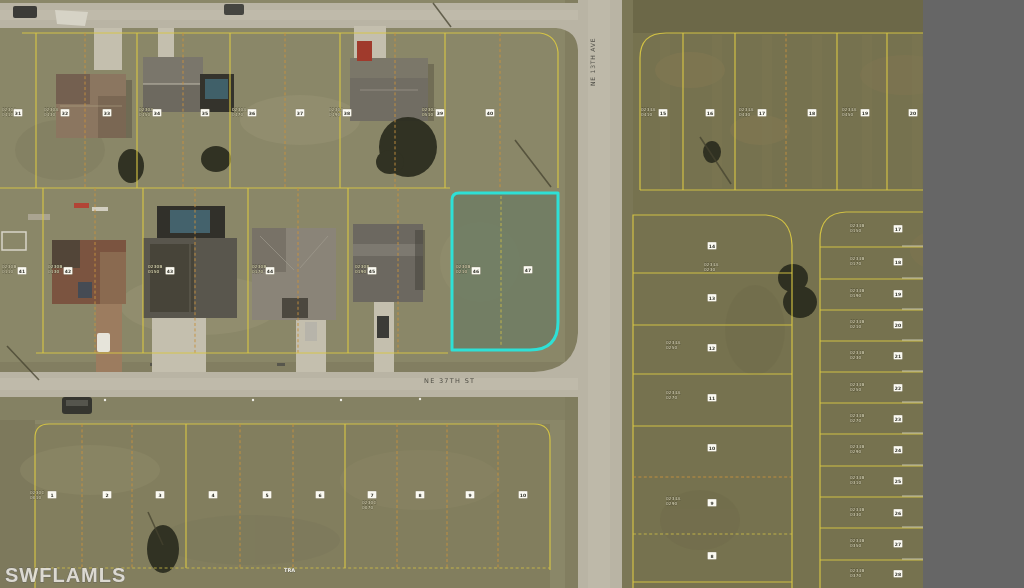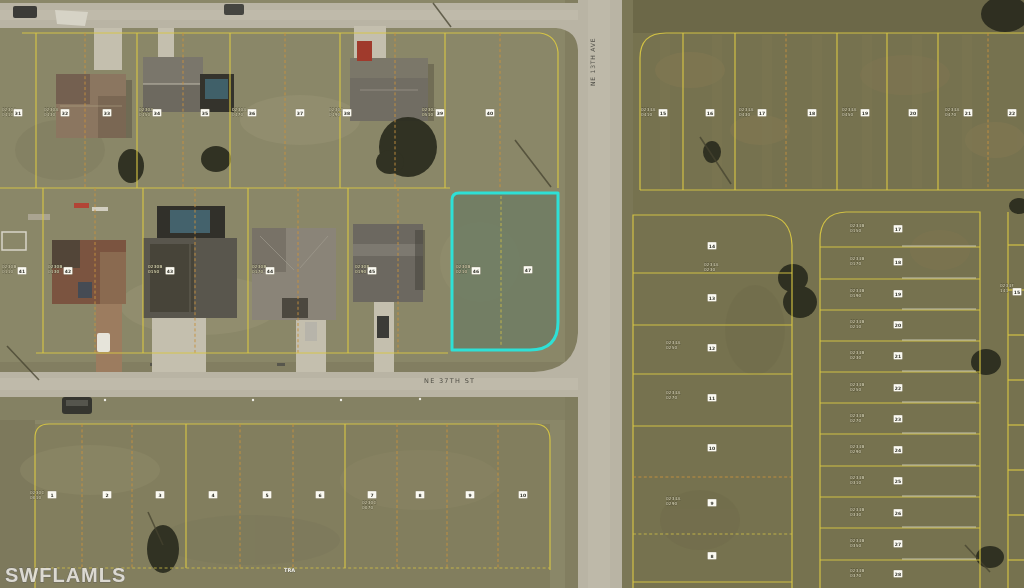--- a/index.html
+++ b/index.html
@@ -1,16 +1,16 @@
 <!DOCTYPE html>
 <html><head>
 <meta charset="utf-8">
 <style>
   html,body{margin:0;padding:0;background:#666;}
-  .stage{position:relative;width:1024px;height:588px;overflow:hidden;font-family:"Liberation Sans",sans-serif;}
+  .stage{position:relative;width:923px;height:588px;overflow:hidden;font-family:"Liberation Sans",sans-serif;}
   svg{display:block;}
   .pnum-box{fill:#fbfaf2;stroke:#6f6b50;stroke-width:.3;}
   .pnum-txt{font:bold 4.5px "DejaVu Sans",sans-serif;fill:#33332a;text-anchor:middle;}
   .plabel{font:4.2px "DejaVu Sans",sans-serif;fill:#f3edca;stroke:#3f3e2b;stroke-width:.55;paint-order:stroke;letter-spacing:.2px;}
   .street-label{font:6.5px "DejaVu Sans",sans-serif;fill:#4e4d44;letter-spacing:1.3px;}
   .street-label-v{font:6px "DejaVu Sans",sans-serif;fill:#52514a;letter-spacing:.8px;}
   .tract-label{font:bold 5px "DejaVu Sans",sans-serif;fill:#efeee6;stroke:#55544a;stroke-width:.4;paint-order:stroke;}
   .watermark{font:bold 20px "Liberation Sans",sans-serif;fill:#eceae6;stroke:#61605a;stroke-width:.9;paint-order:stroke;opacity:.85;letter-spacing:1px;}
   .platline{stroke:#d9c843;stroke-width:1.2;fill:none;opacity:.92;}
   .platdash{stroke:#c8913e;stroke-width:1;fill:none;opacity:.9;stroke-dasharray:3,2.4;}

